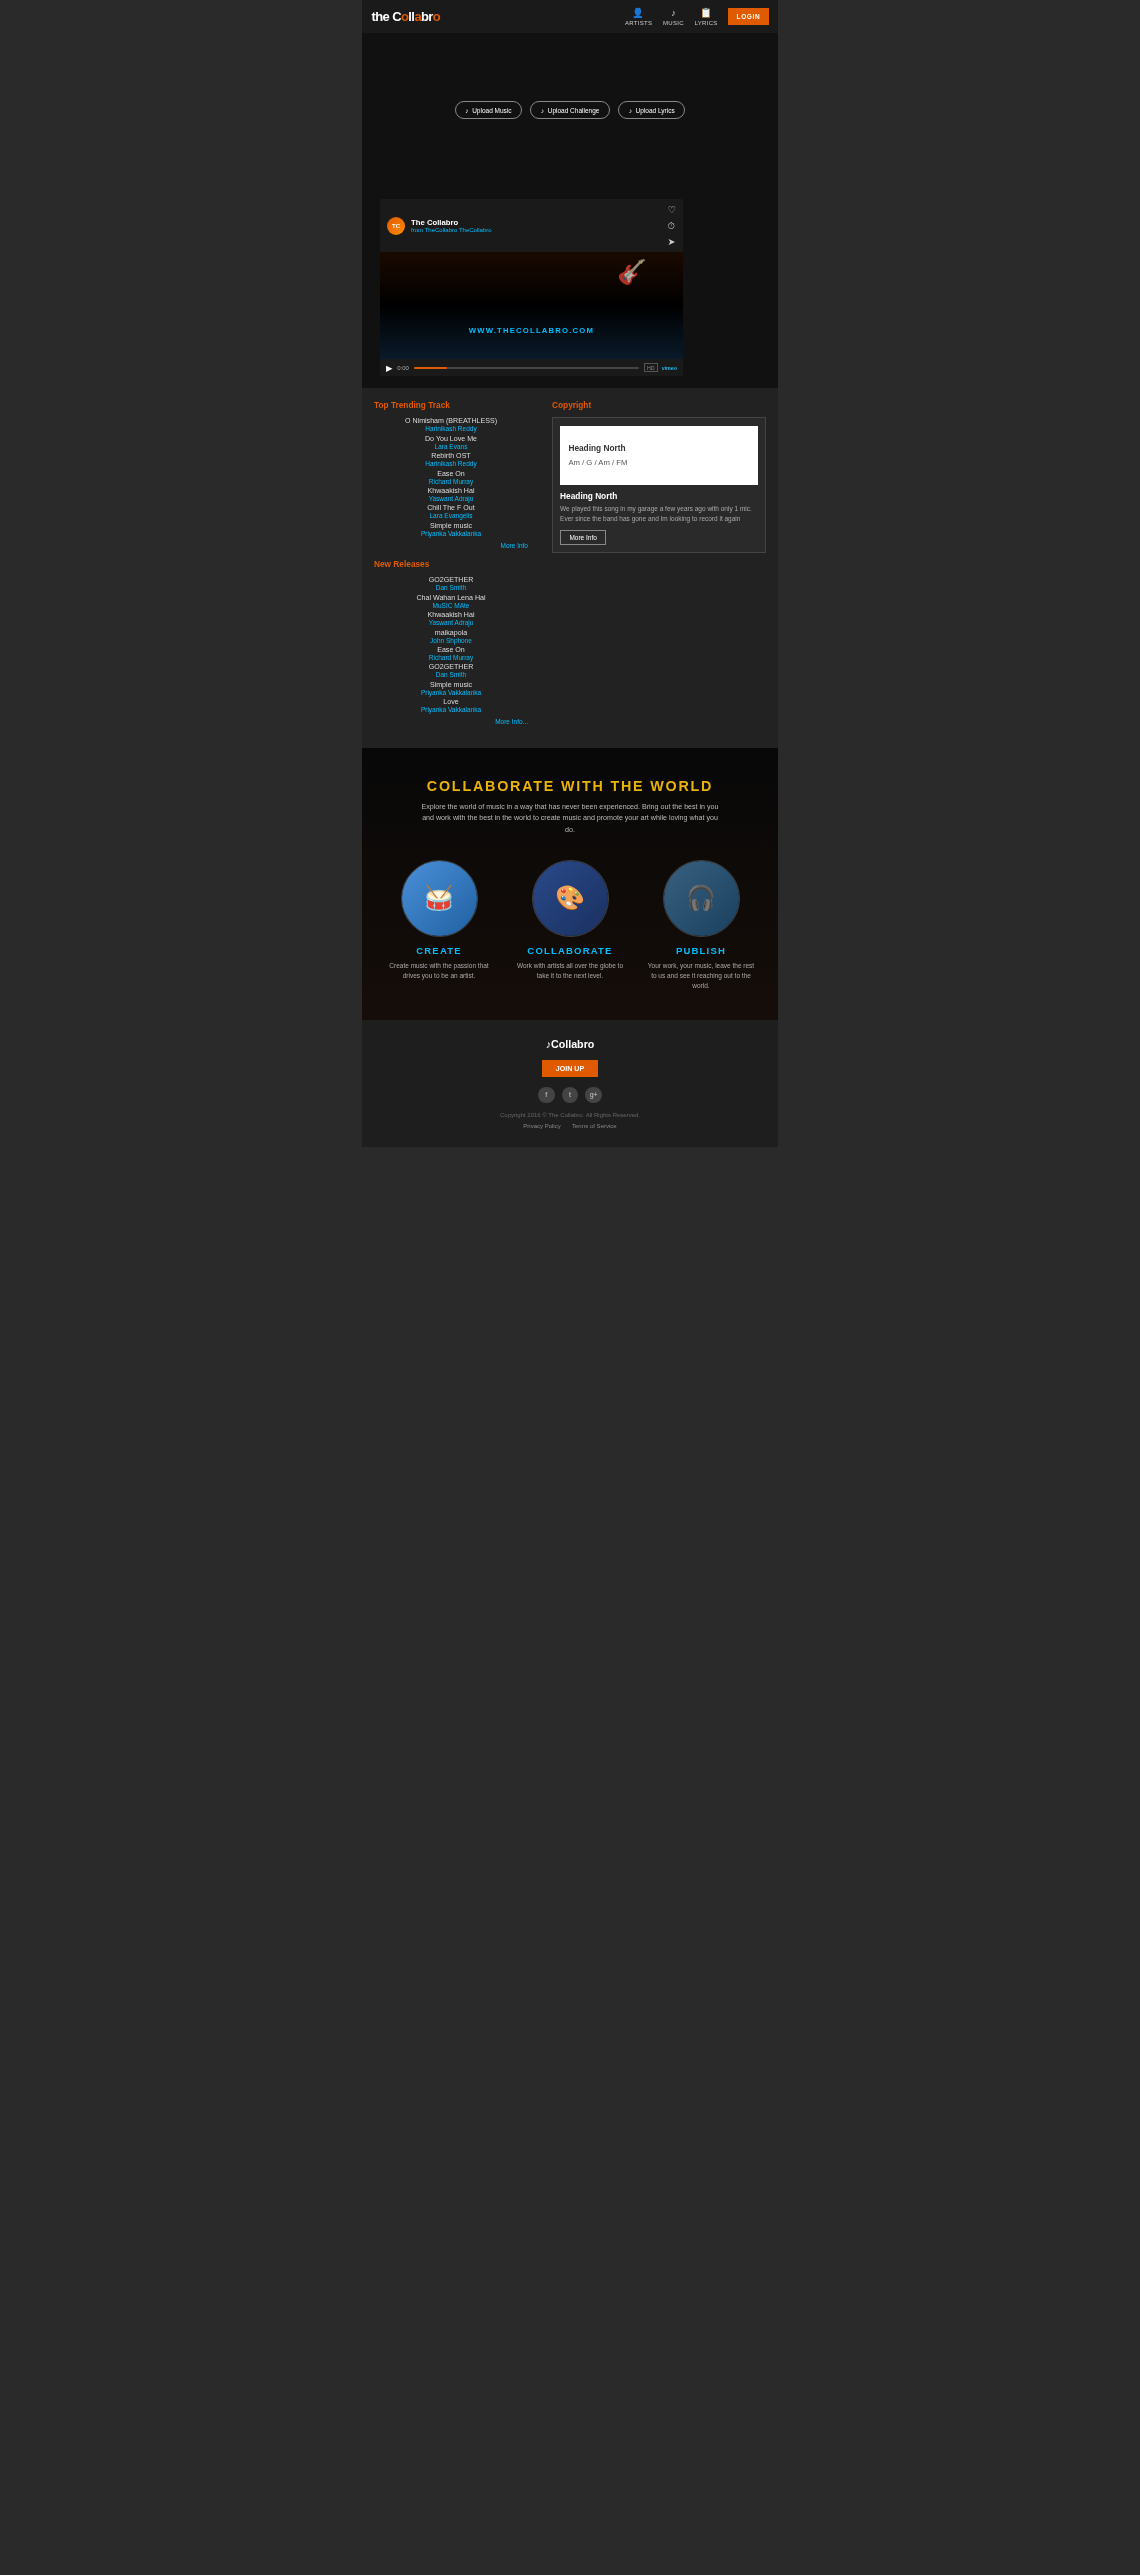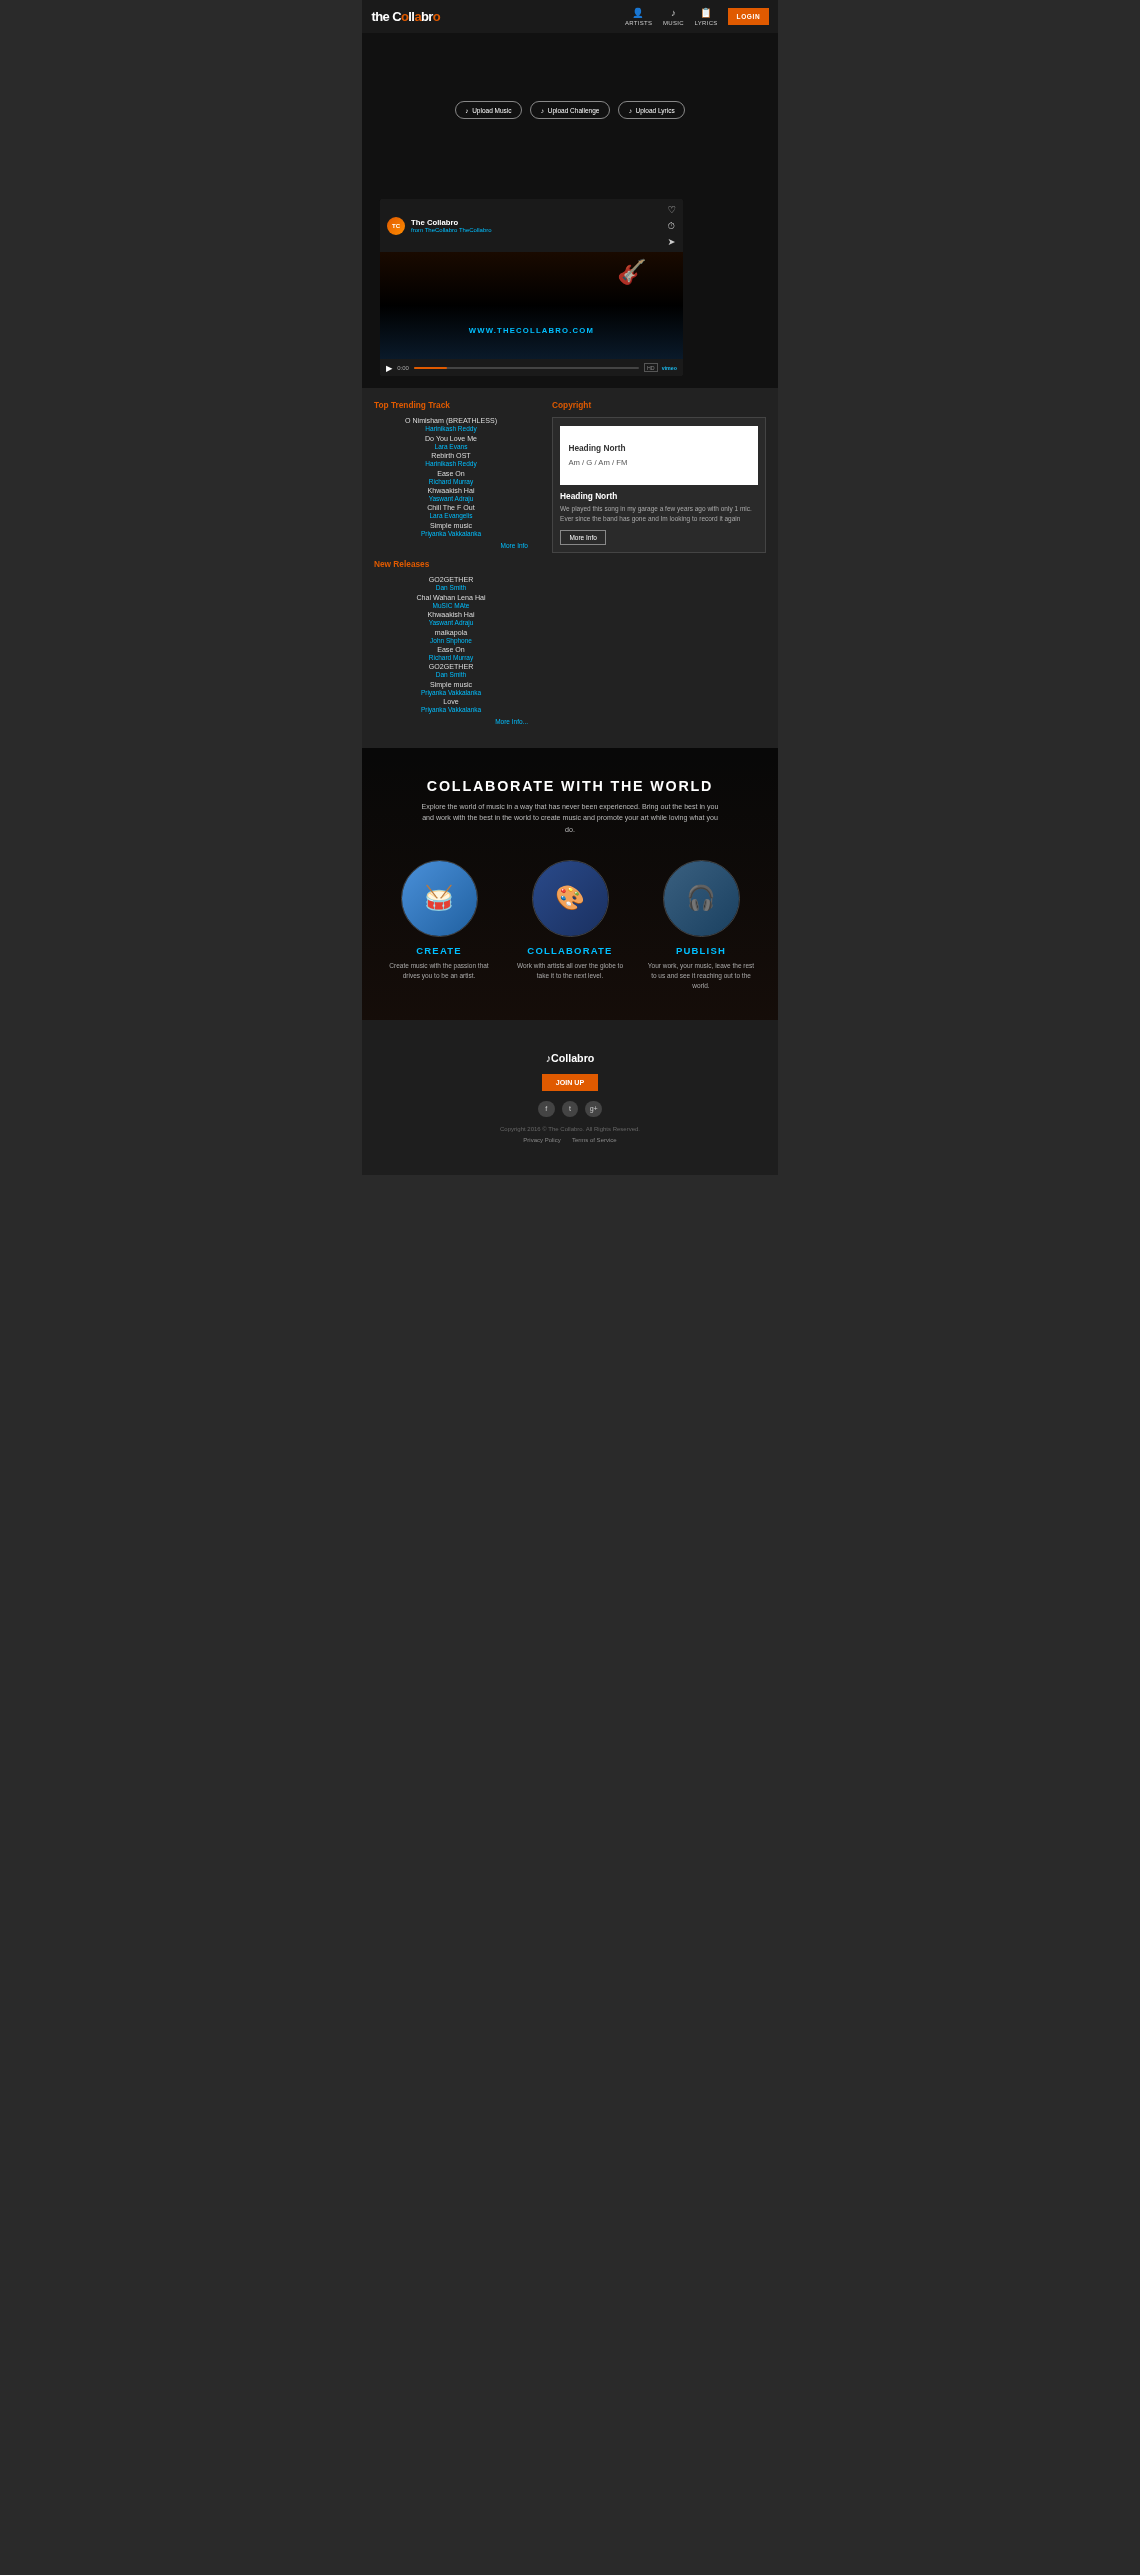--- a/index.html
+++ b/index.html
@@ -259,21 +259,21 @@
       position: absolute;
       top: 0; left: 0; right: 0; bottom: 0;
       background: linear-gradient(180deg, rgba(0,0,0,0.7) 0%, rgba(20,10,5,0.8) 100%);
     }
     .collab-content { position: relative; z-index: 1; }
     .collab-title {
       font-size: 14.3px;
       font-weight: bold;
       letter-spacing: 1.8px;
       margin-bottom: 8.3px;
-      color: #ffffff;
+      color: #eab308;
     }
     .collab-desc {
       font-size: 7.1px;
       color: #bbb;
       max-width: 297px;
       margin: 0 auto 24px;
       line-height: 1.6;
     }
     .collab-cards {
       display: flex;
@@ -306,21 +306,21 @@
       font-weight: bold;
       color: #00bfff;
       letter-spacing: 1.2px;
       margin-bottom: 4.8px;
     }
     .collab-card-desc { font-size: 6.5px; color: #aaa; line-height: 1.5; }
 
     
     .footer-collabro {
       background: #1e1e1e;
-      padding: 32px 12px;
+      padding: 18px 12px;
       text-align: center;
     }
     .footer-logo {
       font-size: 10.7px;
       font-weight: bold;
       color: #fff;
       margin-bottom: 9.5px;
     }
     .join-btn {
       background: #e05a00;

